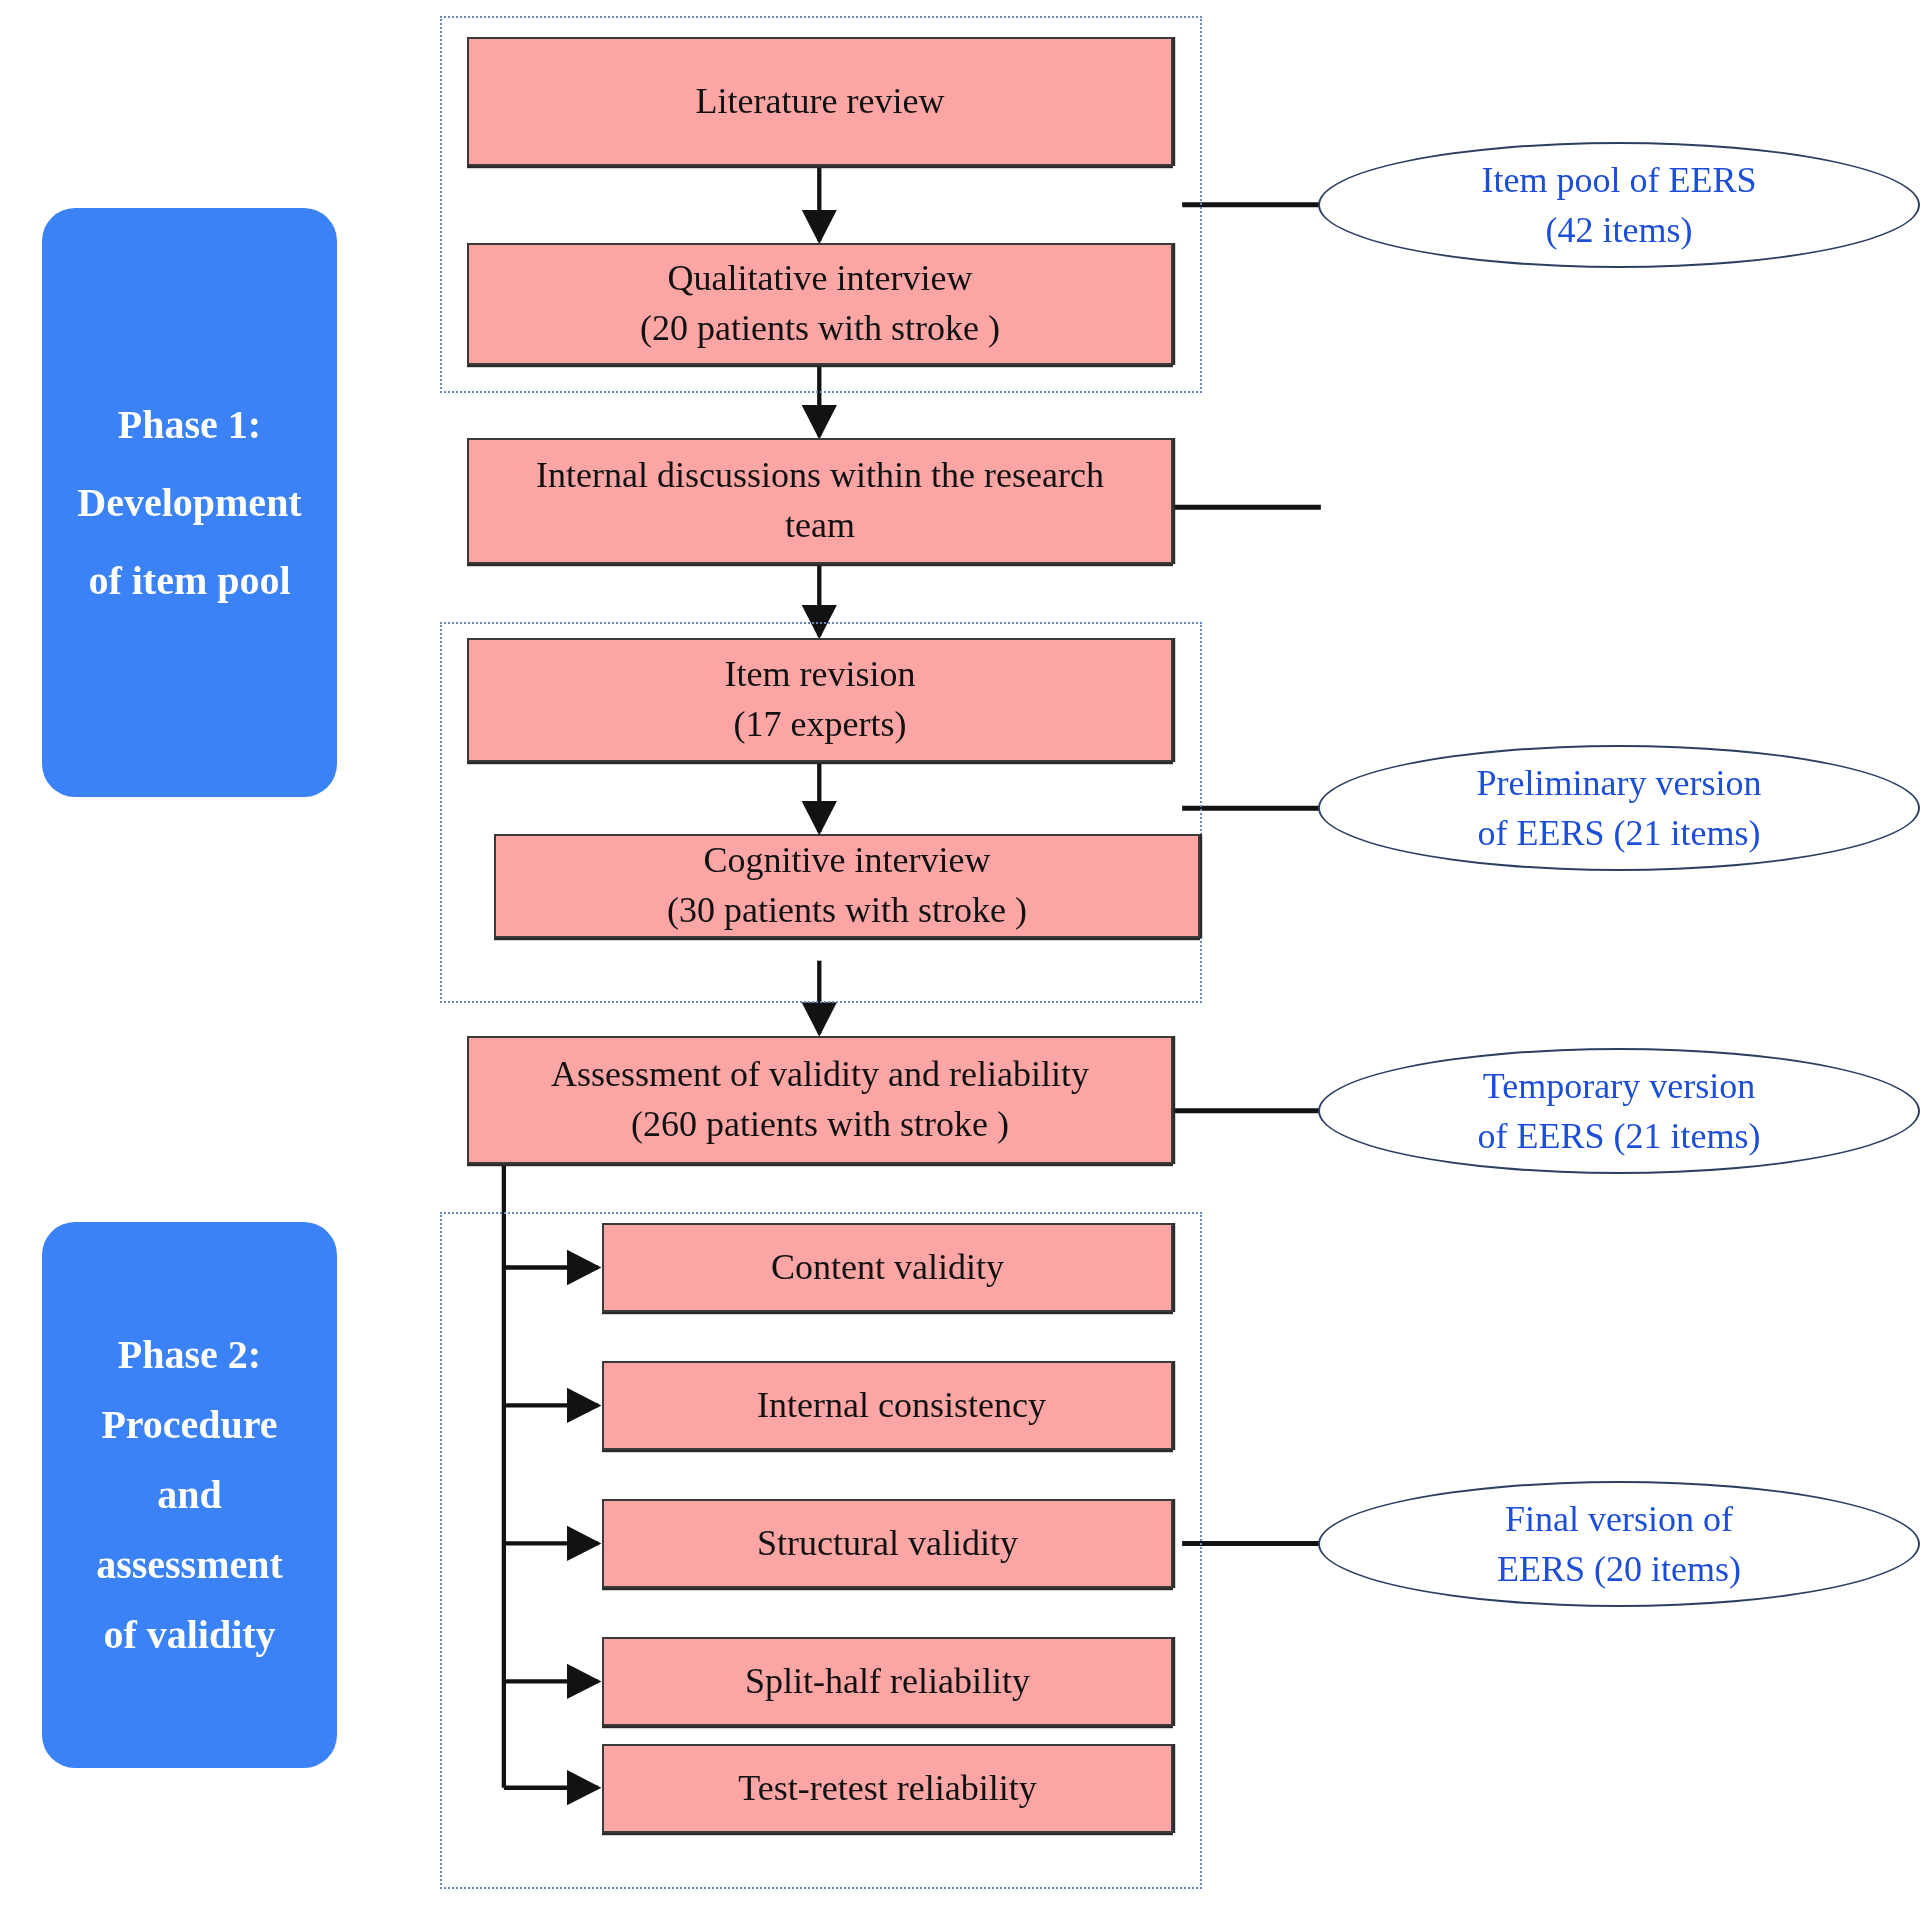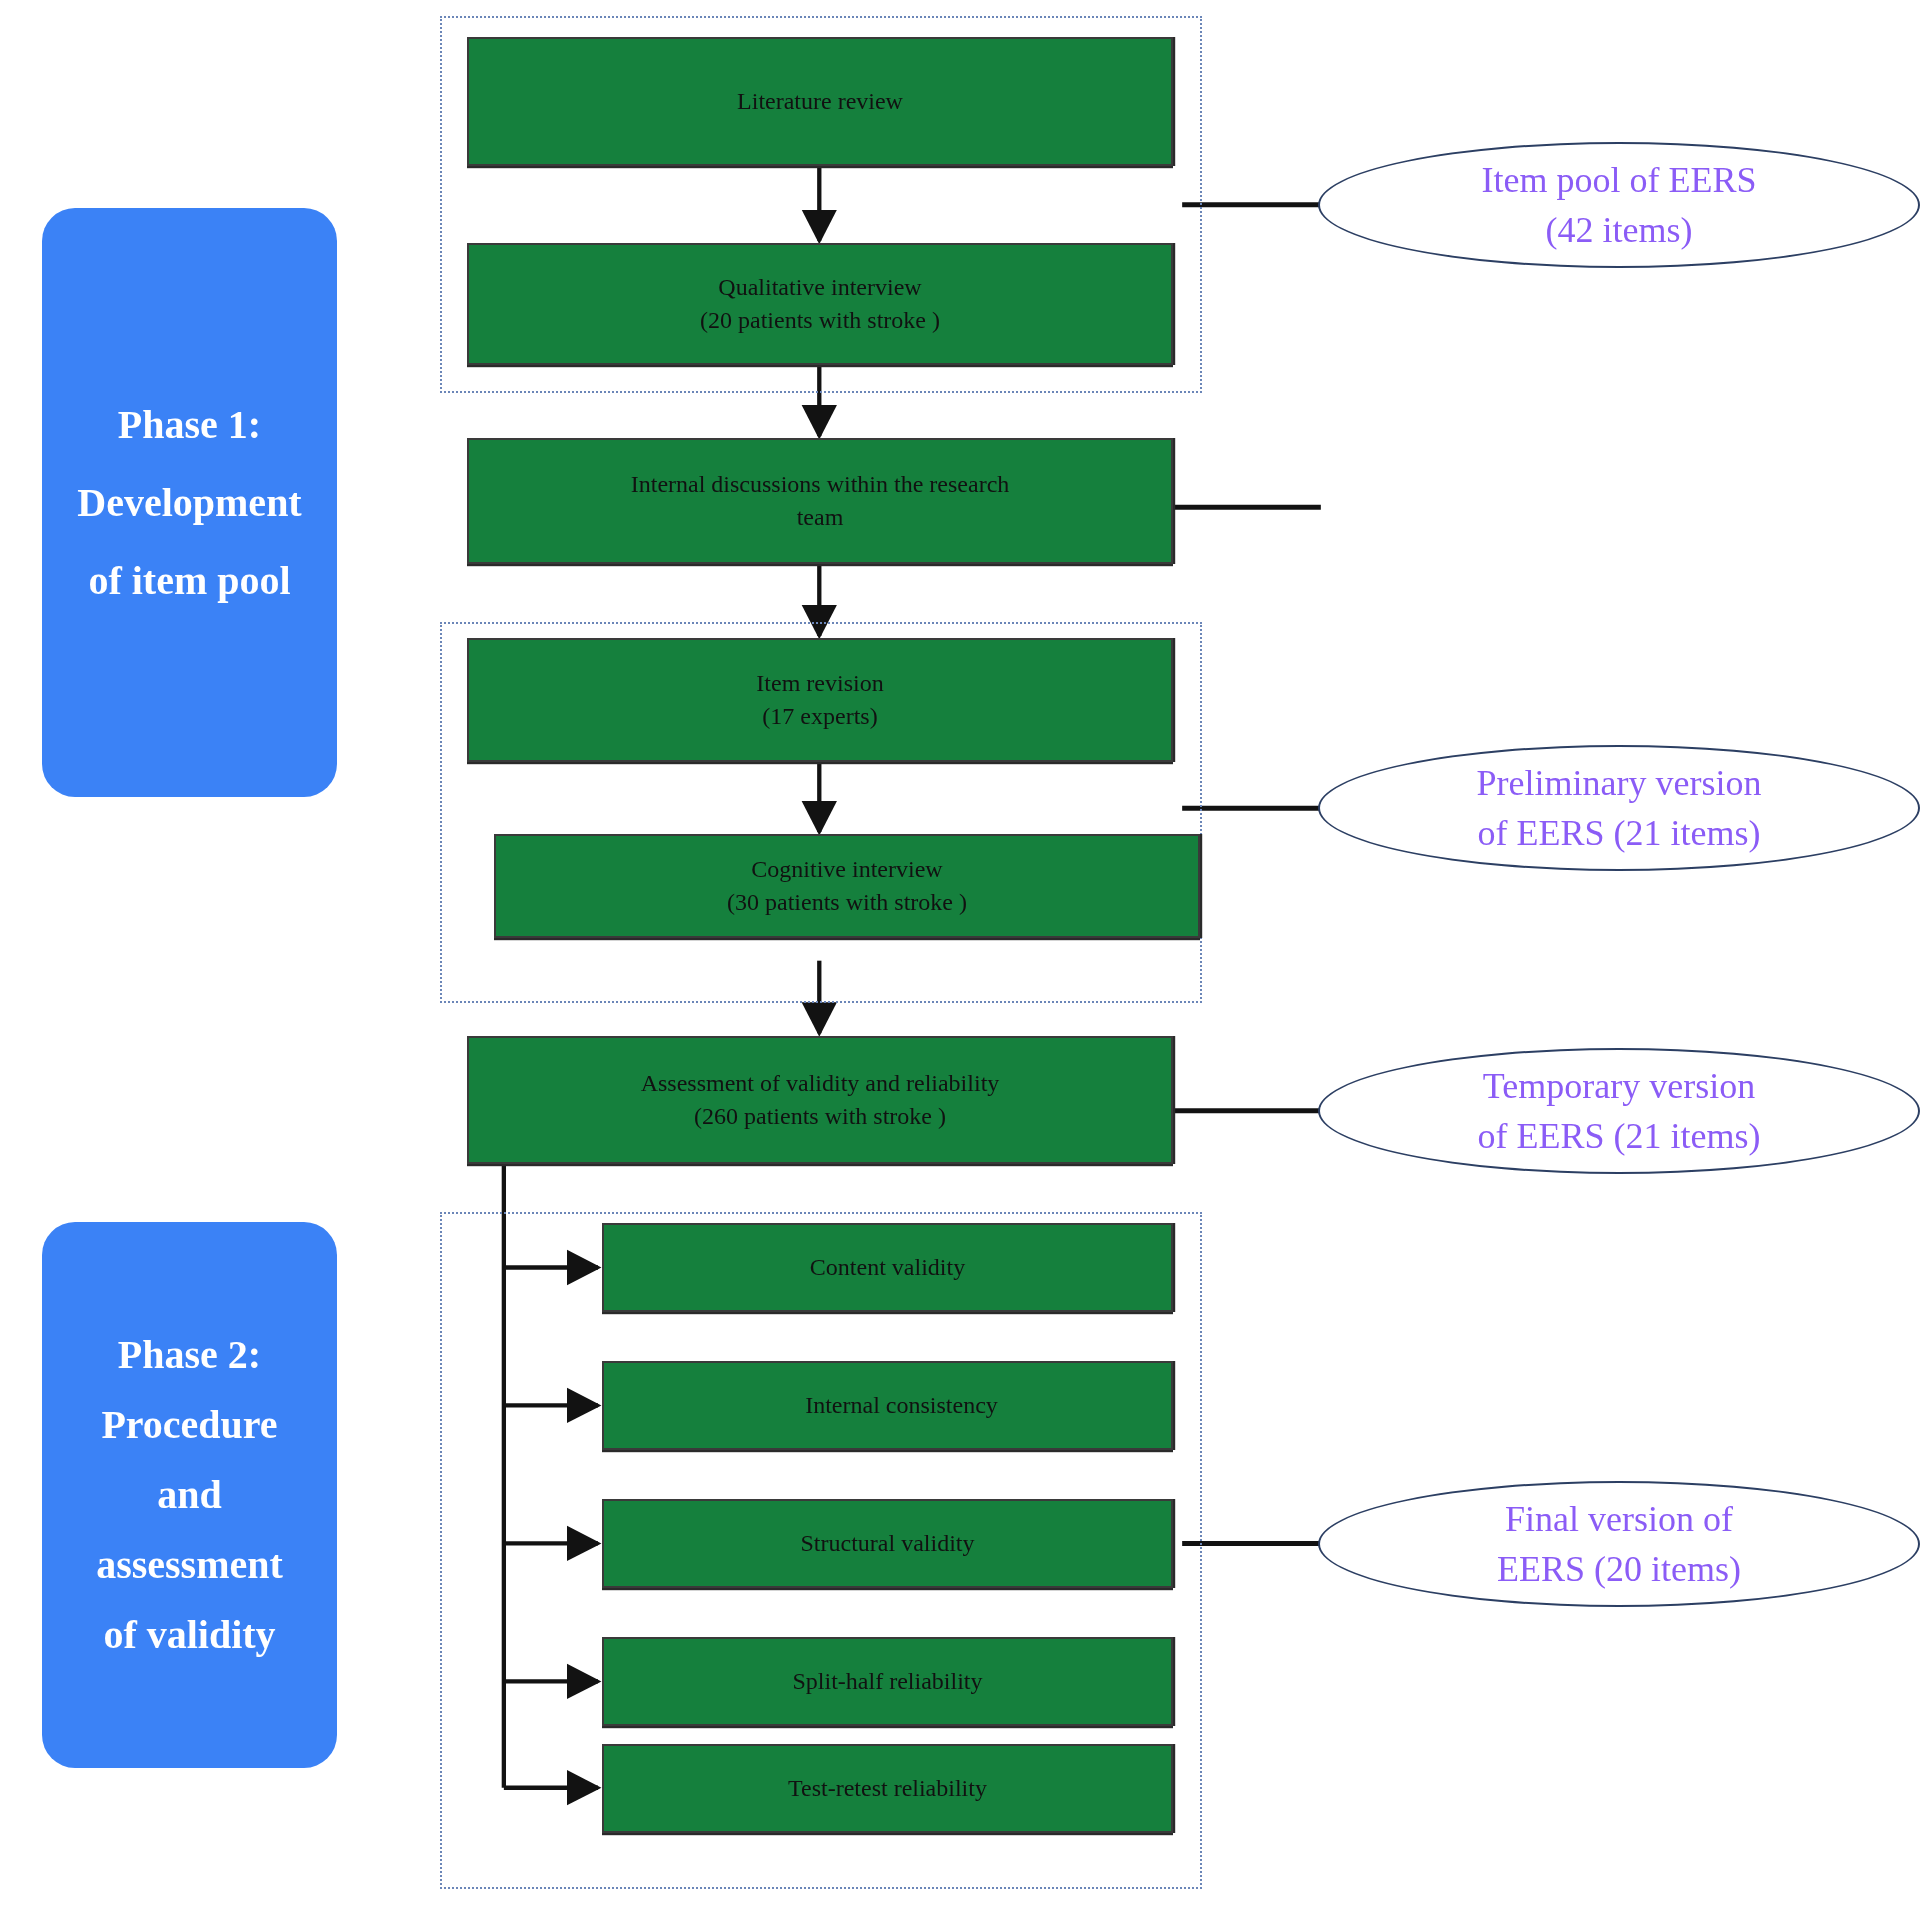--- a/index.html
+++ b/index.html
@@ -38,28 +38,28 @@
     align-items: center;
     justify-content: center;
     box-sizing: border-box;
     padding: 7.2px 11.5px;
   }
   .phase-panel .ptext { display: block; width: 100%; }
 
   
   .pbox {
     position: absolute;
-    background: #15803d;
+    background: #fca5a5;
     border: 2.2px solid #3a3a3a;
     box-sizing: border-box;
     display: flex;
     align-items: center;
     justify-content: center;
     text-align: center;
-    font-size: 24px;
+    font-size: 36px;
     line-height: 1.38;
     color: #111111;
     box-shadow: 0 2.2px 0 0 #2a2a2a, 2.2px 0 0 0 #2a2a2a;
   }
   .pbox .btext { display: block; width: 100%; padding: 0 7.2px; }
 
   
   .dotted-region {
     position: absolute;
     border: 2.9px dotted #6b86b8;
@@ -73,21 +73,21 @@
     border: 2.9px solid #2c3f63;
     border-radius: 50%;
     background: #ffffff;
     box-sizing: border-box;
     display: flex;
     align-items: center;
     justify-content: center;
     text-align: center;
     font-size: 36px;
     line-height: 1.4;
-    color: #8b5cf6;
+    color: #1d4ed8;
   }
   .ellipse .etext { display: block; width: 78%; }
 </style>
 </head>
 <body>
 
 <div id="canvas">
 
   <svg class="layer" viewBox="0 0 2680 2654">
     <defs>

